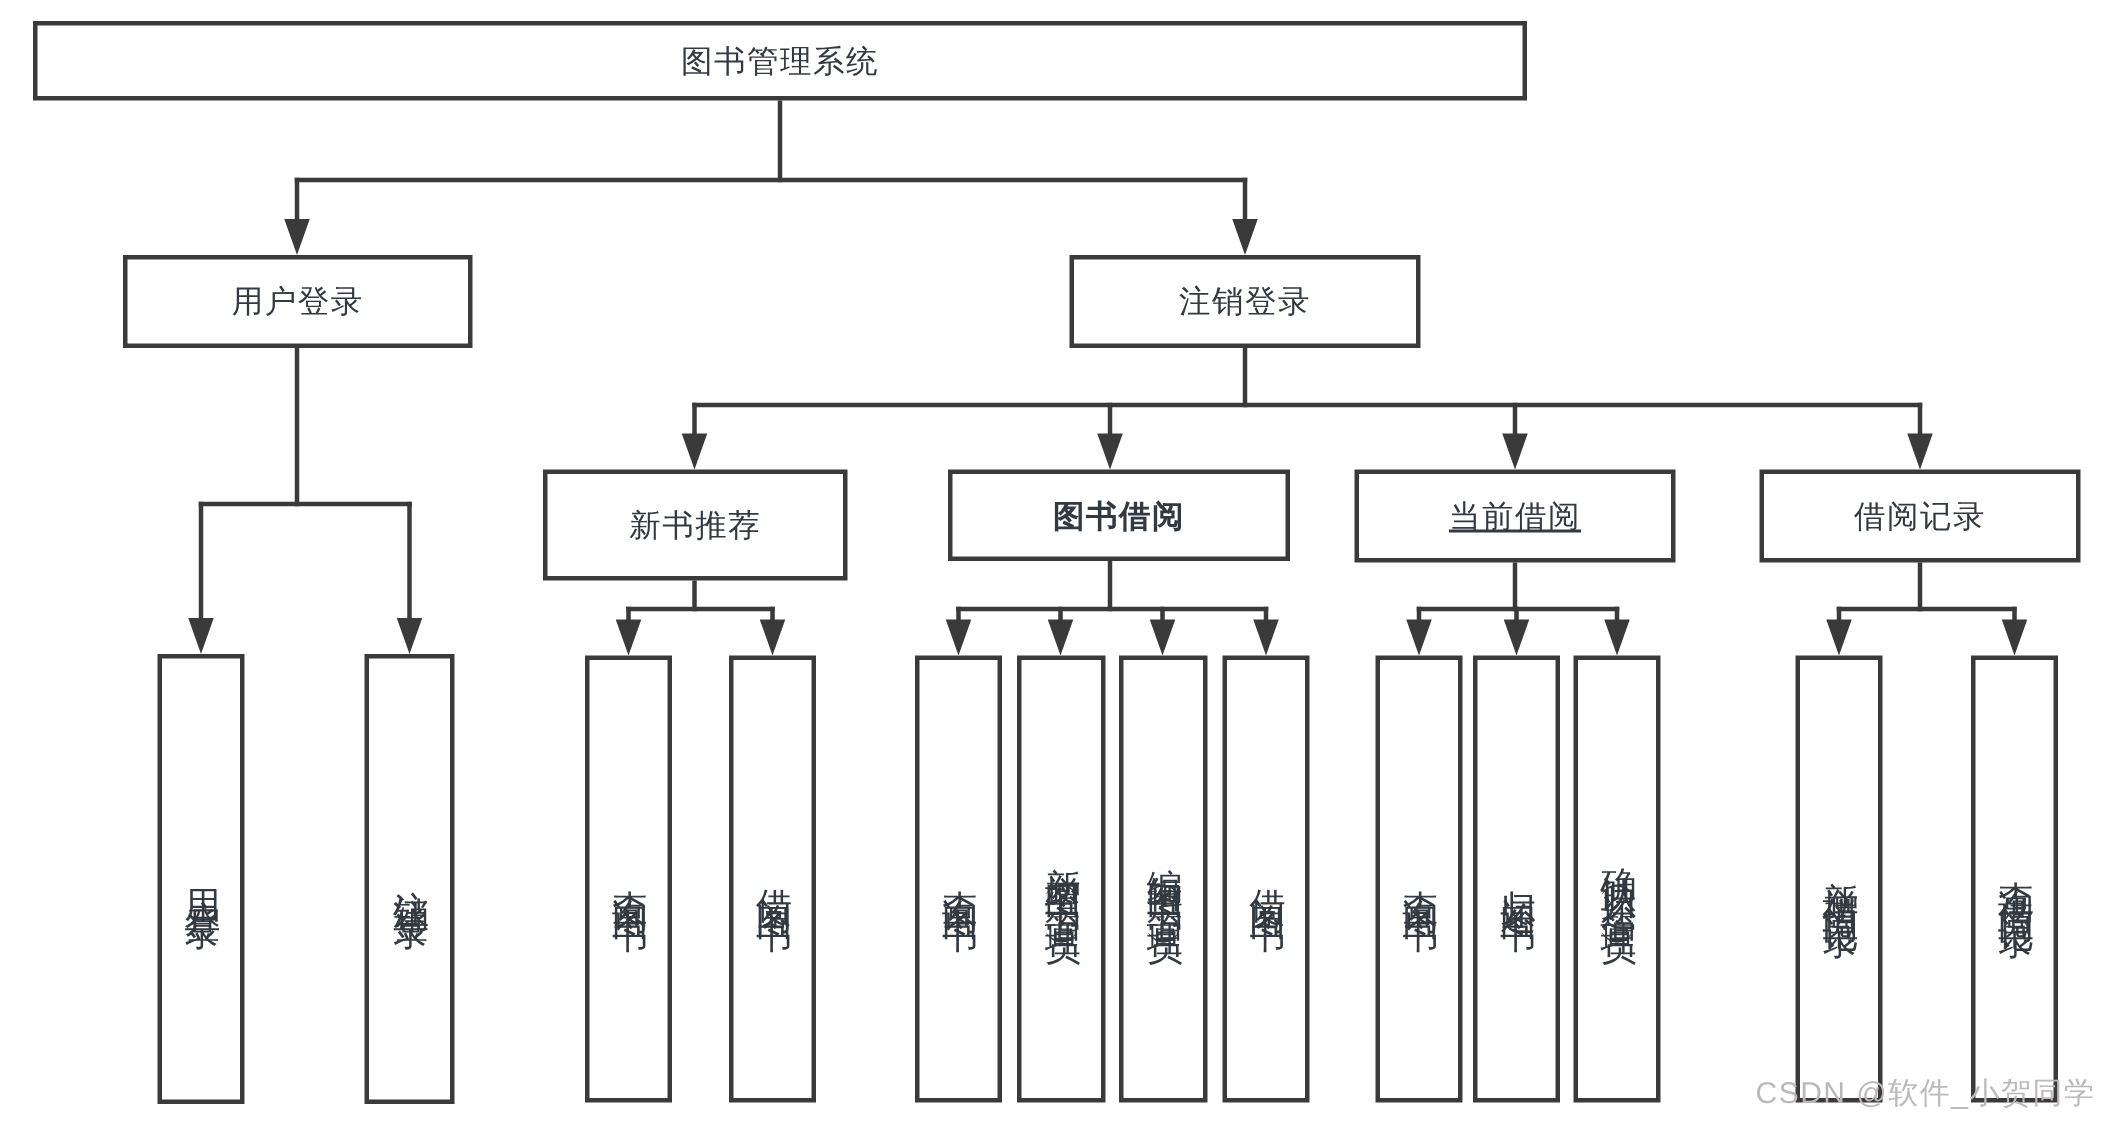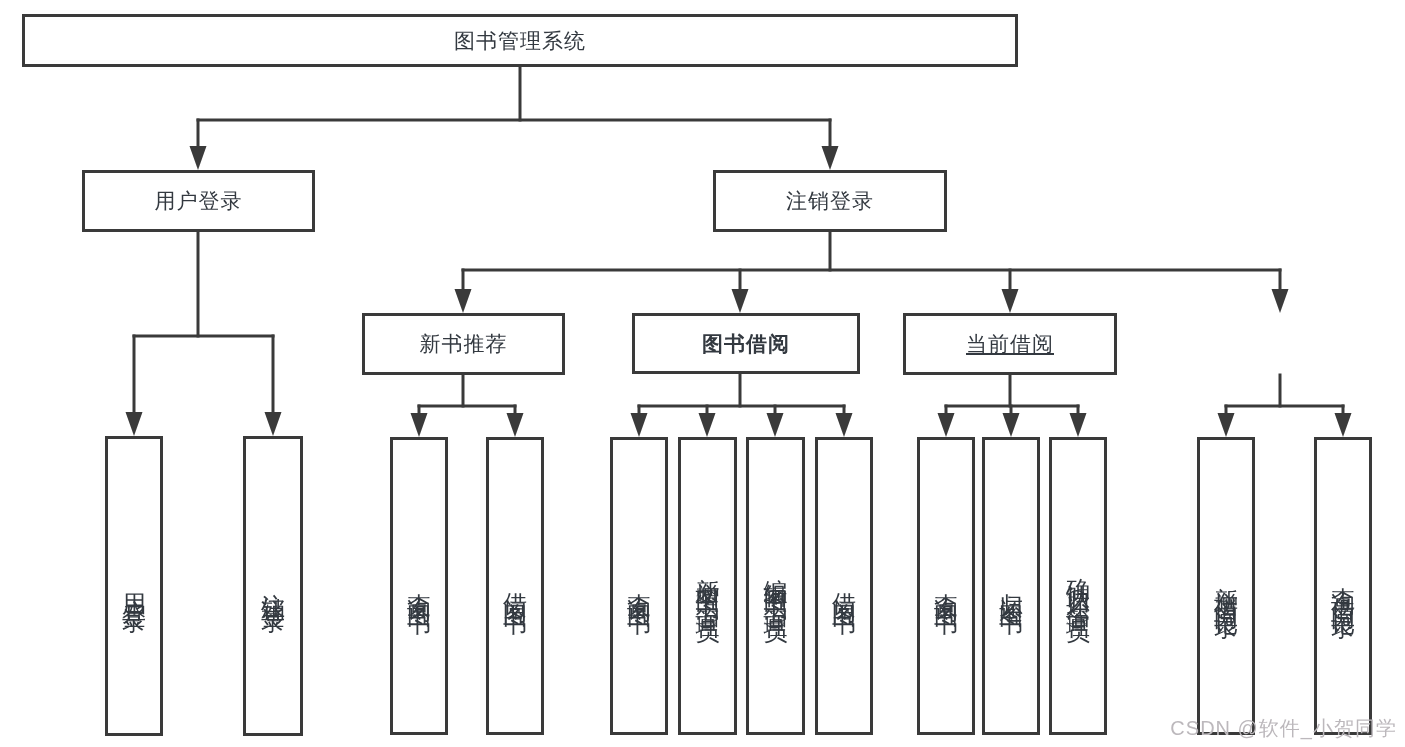--- a/index.html
+++ b/index.html
@@ -100,28 +100,31 @@
     <span>图书管理系统</span>
   </div>
 
   <div class="node hbox" style="left:82px;top:170px;width:233px;height:62px;">
     <span>用户登录</span>
   </div>
   <div class="node hbox" style="left:713px;top:170px;width:234px;height:62px;">
     <span>注销登录</span>
   </div>
 
-  <div class="node hbox" style="left:362px;top:313px;width:203px;height:62px;">
+  <div class="node hbox" style="left:362px;top:313px;width:203px;height:74px;">
     <span>新书推荐</span>
   </div>
   <div class="node hbox" style="left:632px;top:313px;width:228px;height:61px;font-weight:bold;">
     <span>图书借阅</span>
   </div>
   <div class="node hbox" style="left:903px;top:313px;width:214px;height:62px;text-decoration:underline;">
     <span>当前借阅</span>
+  </div>
+  <div class="node hbox" style="left:1173px;top:313px;width:214px;height:62px;">
+    <span>借阅记录</span>
   </div>
 
   <div class="node vbox" style="left:105px;top:436px;width:58px;height:300px;">
     <span class="vtext">用户登录</span>
   </div>
   <div class="node vbox" style="left:243px;top:436px;width:60px;height:300px;">
     <span class="vtext">注销登录</span>
   </div>
 
   <div class="node vbox" style="left:390px;top:437px;width:58px;height:298px;">

